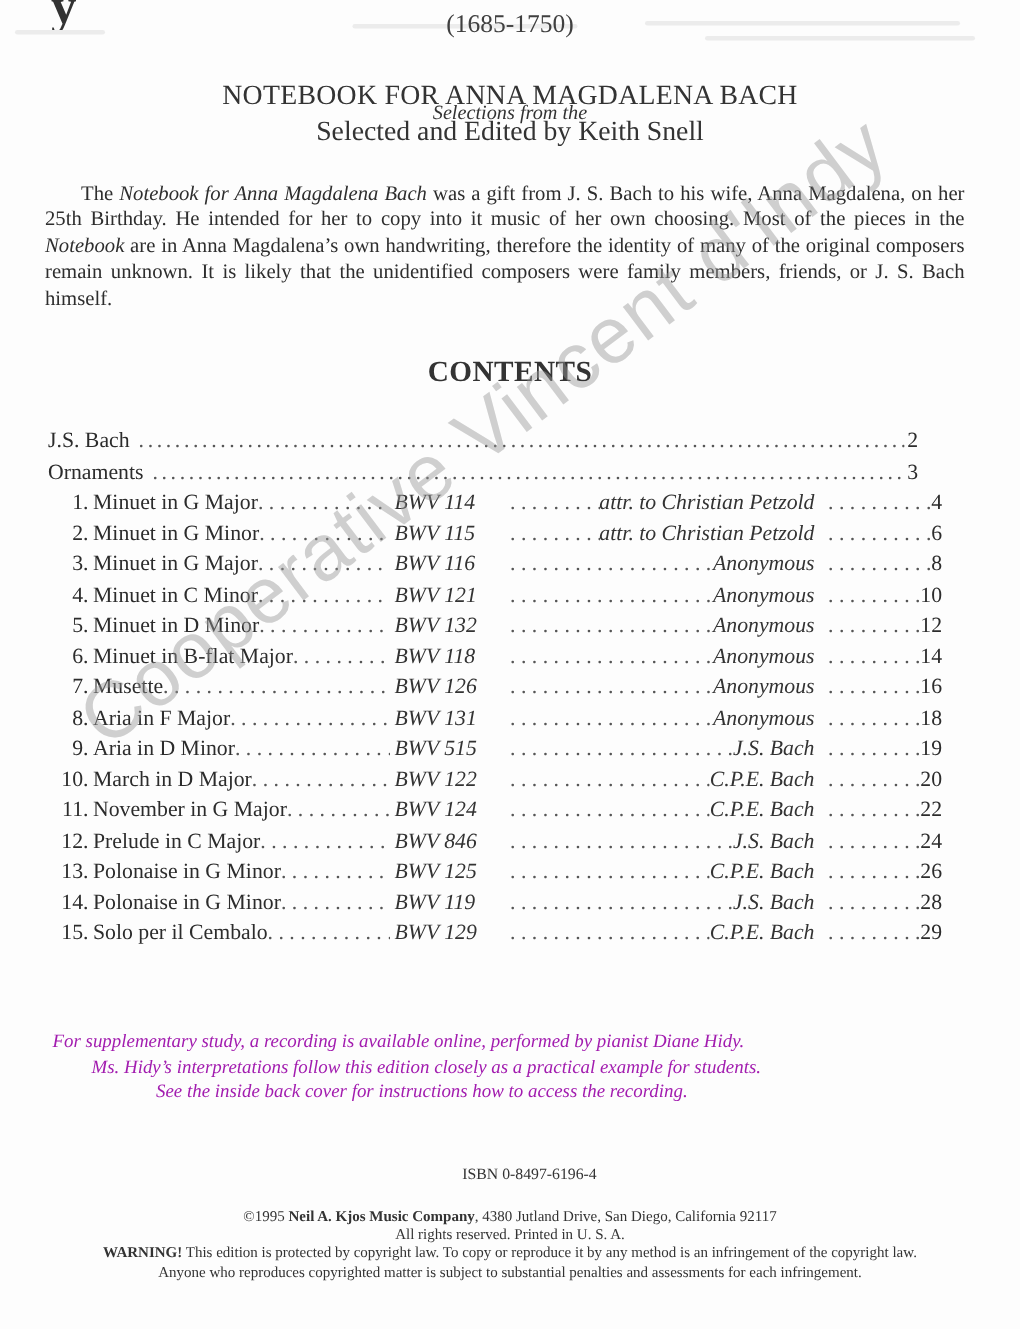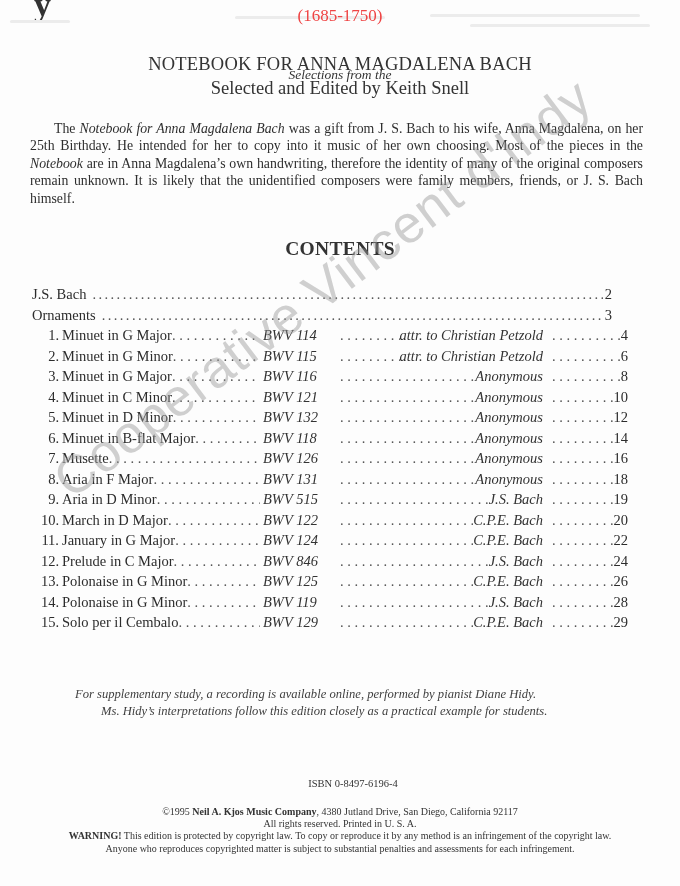--- a/index.html
+++ b/index.html
@@ -7,21 +7,21 @@
   body { position: relative; font-family: "Liberation Serif", "DejaVu Serif", serif; color: #2a2a2a; }
 
   .top-cut {
     position: absolute; left: 34px; top: -14px;
     font-size: 34px; font-weight: bold; color: #333;
   }
   .ghost-line {
     position: absolute; height: 3px; background: #ececec; border-radius: 2px;
   }
 
-  .dates { position: absolute; top: 6px; left: 0; width: 680px; text-align: center; font-size: 17px; color: #ef4444; }
+  .dates { position: absolute; top: 6px; left: 0; width: 680px; text-align: center; font-size: 17px; color: #404040; }
   .selections { position: absolute; top: 35px; left: 0; width: 680px; text-align: center; font-size: 13.5px; font-style: italic; color: #333; margin-top: 32px; }
   .notebook-title { position: absolute; top: 54px; left: 0; width: 680px; text-align: center; font-size: 18.5px; color: #333; letter-spacing: 0.2px; }
   .editor { position: absolute; top: 78px; left: 0; width: 680px; text-align: center; font-size: 18.5px; color: #333; }
 
   .intro {
     position: absolute; top: 120px; left: 30px; width: 613px;
     font-size: 13.8px; line-height: 17.4px; color: #2e2e2e; text-align: justify;
   }
   .intro .indent { display: inline-block; width: 24px; }
 
@@ -42,21 +42,21 @@
   .c-bwv { left: 228px; width: 78px; font-style: italic; text-align: left; color: #333; padding-left: 3px; }
   .c-comp { left: 308px; width: 205px; display: flex; }
   .c-comp .lead { flex: 1; overflow: hidden; color: #555; }
   .c-comp .n { flex: none; font-style: italic; padding-right: 2px; color: #333; }
   .c-pg { left: 512px; width: 84px; display: flex; }
   .c-pg .lead { flex: 1; overflow: hidden; color: #555; padding-left: 8px; }
   .c-pg .p { flex: none; }
 
   .supp {
     position: absolute; top: 686px; left: 0; width: 560px;
-    font-size: 12.6px; line-height: 16.5px; font-style: italic; color: #404040; padding-left: 40px;
+    font-size: 12.6px; line-height: 16.5px; font-style: italic; color: #a21caf;
   }
   .supp .l1 { padding-left: 35px; }
   .supp .l2 { padding-left: 29px; margin-left: 32px; }
   .supp .l3 { padding-left: 104px; }
 
   .isbn { position: absolute; top: 778px; left: 0; width: 680px; text-align: center; font-size: 10.5px; color: #333; margin-left: 13px; }
   .copyright { position: absolute; top: 806px; left: 0; width: 680px; text-align: center; font-size: 10px; line-height: 12.2px; color: #333; }
   .copyright b { font-weight: bold; margin-top: 47px; }
 
   .watermark {
@@ -256,21 +256,21 @@
             <span class="n">C.P.E. Bach</span>
           </span>
           <span class="col c-pg">
             <span class="lead"> . . . . . . . . . . . . . . . . . . . . . . . . . . . . . . . . . . . . . . . .</span>
             <span class="p">20</span>
           </span>
         </div>
         <div class="toc-row">
           <span class="col c-num">11.</span>
           <span class="col c-title">
-            <span class="t">January in G Major</span>
+            <span class="t">November in G Major</span>
             <span class="lead"> . . . . . . . . . . . . . . . . . . . . . . . . . . . . . . . . . . . . . . . .</span>
           </span>
           <span class="col c-bwv">BWV 124</span>
           <span class="col c-comp">
             <span class="lead"> . . . . . . . . . . . . . . . . . . . . . . . . . . . . . . . . . . . . . . . .</span>
             <span class="n">C.P.E. Bach</span>
           </span>
           <span class="col c-pg">
             <span class="lead"> . . . . . . . . . . . . . . . . . . . . . . . . . . . . . . . . . . . . . . . .</span>
             <span class="p">22</span>
@@ -339,20 +339,21 @@
             <span class="lead"> . . . . . . . . . . . . . . . . . . . . . . . . . . . . . . . . . . . . . . . .</span>
             <span class="p">29</span>
           </span>
         </div>
       </div>
   </div>
 
   <div class="supp">
     <div class="l1">For supplementary study, a recording is available online, performed by pianist Diane Hidy.</div>
     <div class="l2">Ms. Hidy’s interpretations follow this edition closely as a practical example for students.</div>
+    <div class="l3">See the inside back cover for instructions how to access the recording.</div>
   </div>
 
   <div class="isbn">ISBN 0-8497-6196-4</div>
 
   <div class="copyright">
     <div><span>©1995 </span><b>Neil A. Kjos Music Company</b><span>, 4380 Jutland Drive, San Diego, California 92117</span></div>
     <div>All rights reserved. Printed in U. S. A.</div>
     <div><b>WARNING!</b><span> This edition is protected by copyright law. To copy or reproduce it by any method is an infringement of the copyright law.</span></div>
     <div>Anyone who reproduces copyrighted matter is subject to substantial penalties and assessments for each infringement.</div>
   </div>

